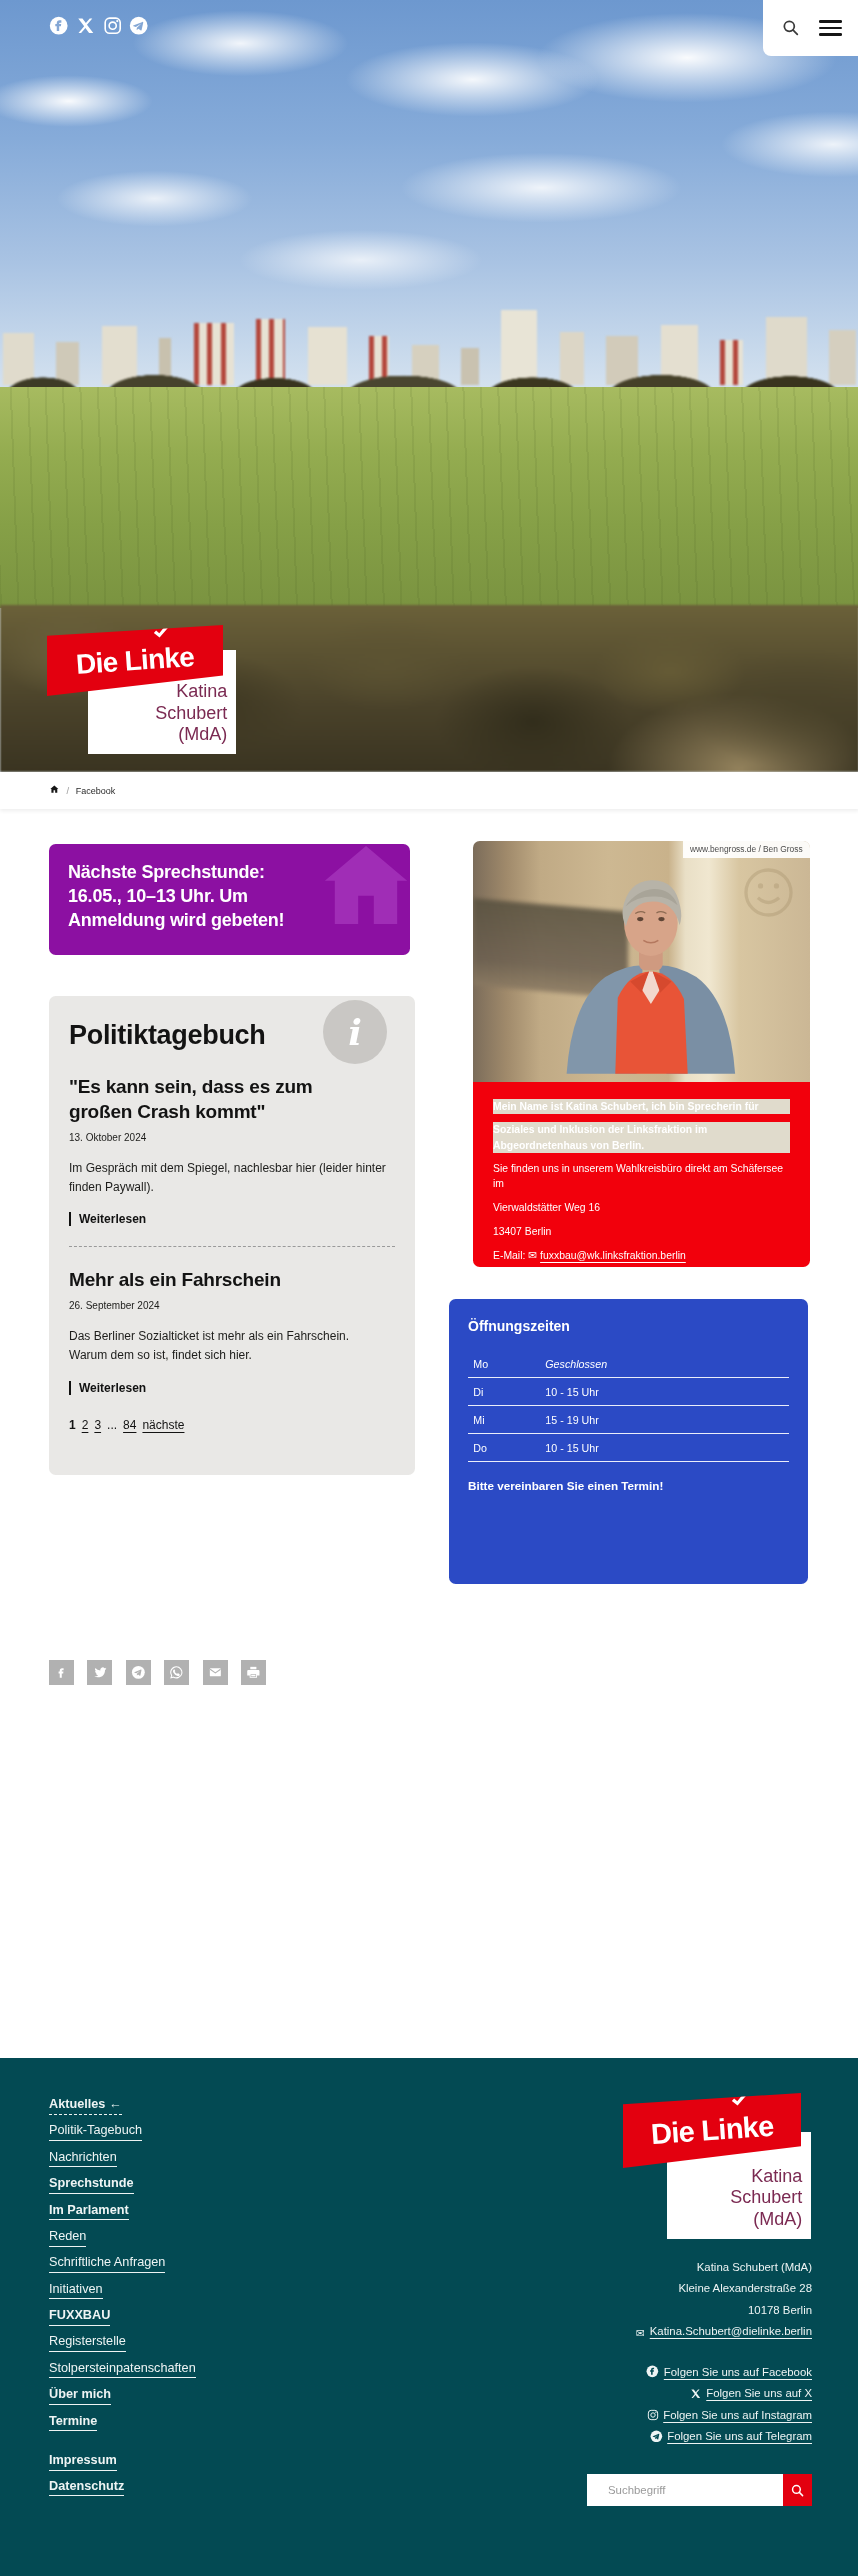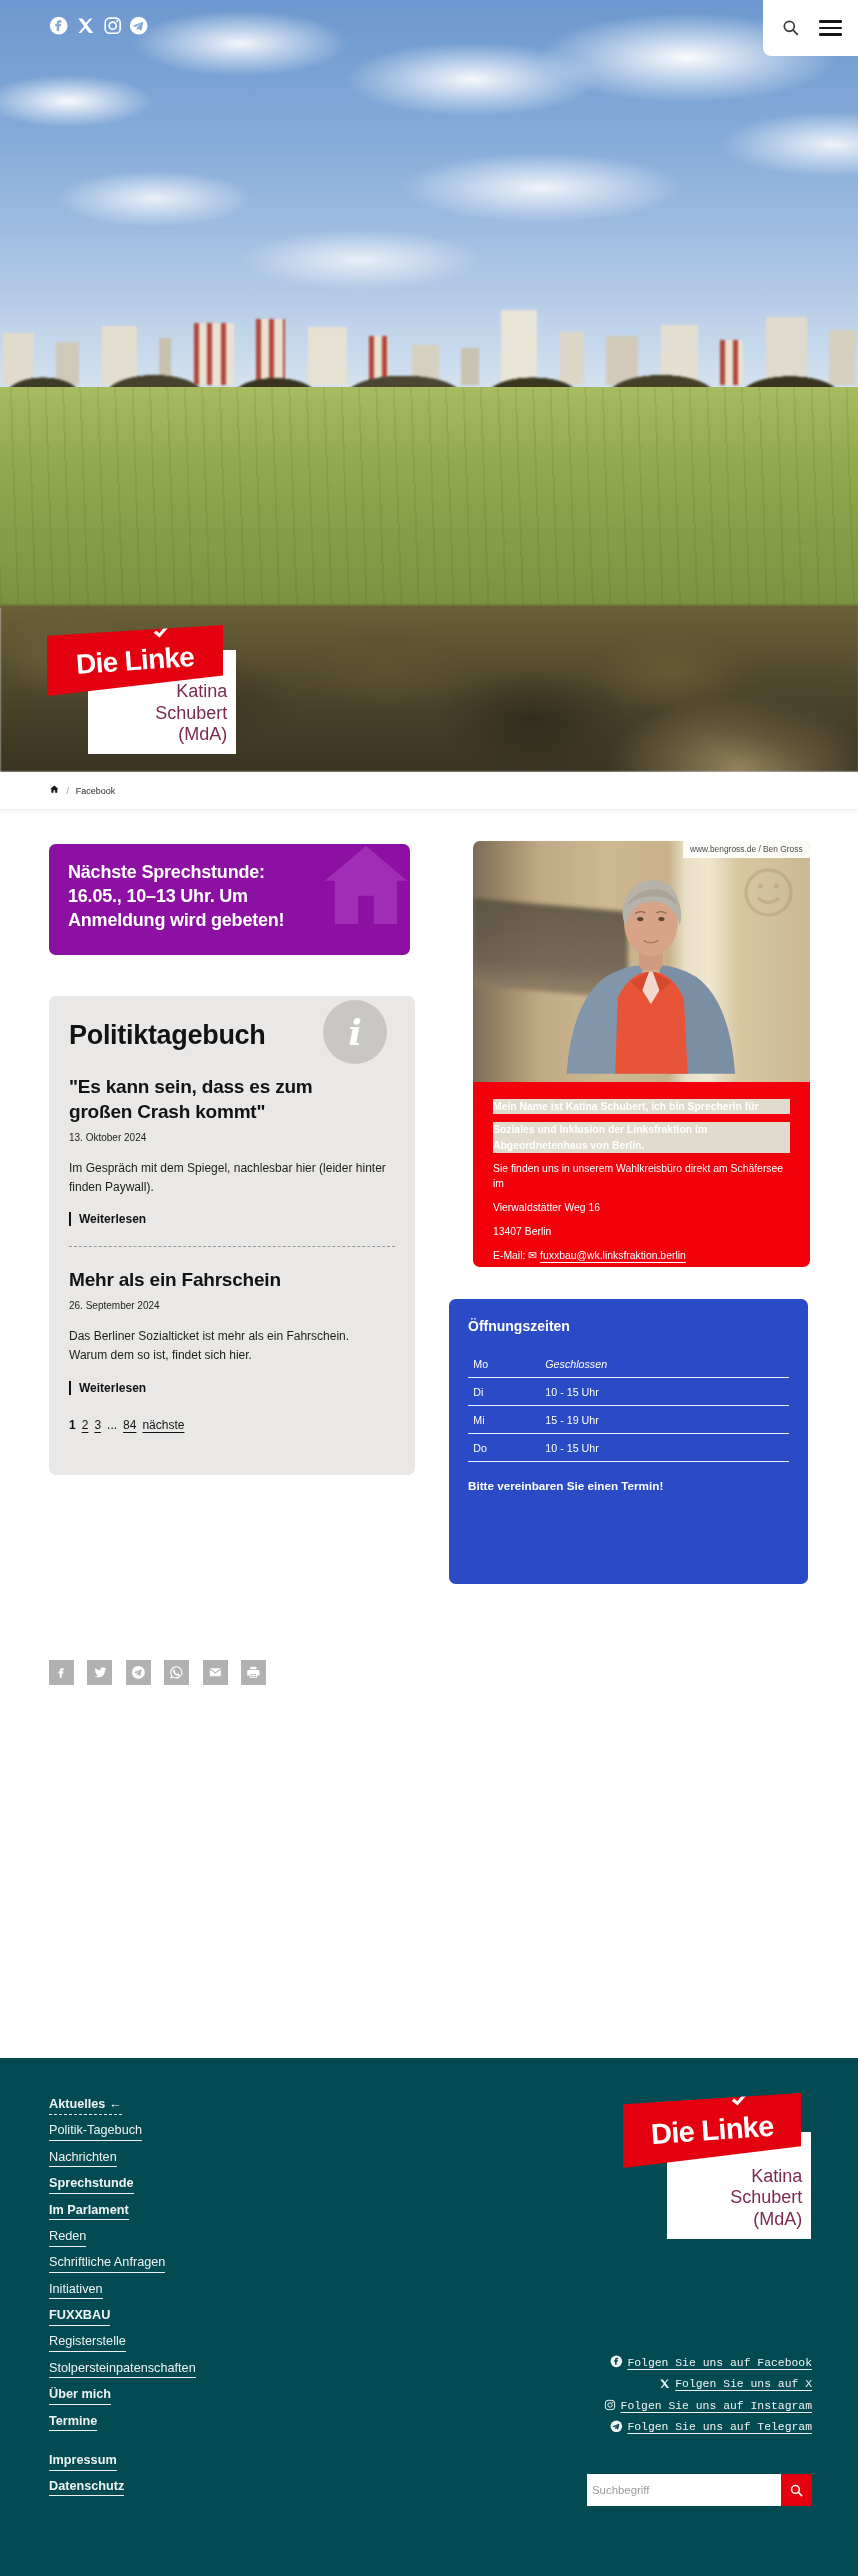--- a/index.html
+++ b/index.html
@@ -118,26 +118,26 @@
   #footer{position:relative;height:518px;background:#034a53;color:#eef4f4;}
   .fnav{position:absolute;left:49px;top:39px;}
   .fnav a{display:table;font-size:12.7px;margin-bottom:8.7px;border-bottom:1px solid #eef4f4;padding-bottom:2.7px;}
   .fnav a.bold{font-weight:bold;}
   .fnav a.dashed{border-bottom-style:dashed;}
   .fnav a.gap{margin-top:7.4px;}
   .flegal{position:absolute;left:49px;top:395px;}
   .flegal a{display:table;font-size:12.7px;font-weight:bold;margin-bottom:8px;border-bottom:1px solid #eef4f4;padding-bottom:2.7px;}
   .faddr{position:absolute;right:47px;top:199px;text-align:right;font-size:11.4px;line-height:1.88;}
   .faddr a{text-decoration:underline;text-underline-offset:3.3px;}
-  .fsocial{position:absolute;right:47px;top:295px;text-align:right;font-size:11.4px;line-height:1.88;font-family:Liberation Mono, monospace;}
+  .fsocial{position:absolute;right:47px;top:304px;text-align:right;font-size:11.4px;line-height:1.88;}
   .fsocial a{text-decoration:underline;text-underline-offset:3.3px;}
   .fsocial svg,.faddr .env{vertical-align:-2px;margin-right:4.7px;}
   .env{font-size:10.7px;text-decoration:none;display:inline-block;}
   .fsearch{position:absolute;right:47px;top:416px;width:225px;height:32px;display:flex;}
-  .fsearch input{flex:1;border:none;outline:none;padding:0 5px;font-size:11.4px;color:#333;font-family:inherit;}
+  .fsearch input{flex:1;border:none;outline:none;padding:0 21px;font-size:11.4px;color:#333;font-family:inherit;}
   .fsearch input::placeholder{color:#9a9a9a;}
   .fsearch button{width:31px;background:#e3000f;border:none;display:flex;align-items:center;justify-content:center;cursor:pointer;}
 </style>
 </head>
 <body>
 
 <div id="hero">
   <div class="clouds"></div>
   <div class="skyline">
     <div class="b" style="width:31px;height:52px"></div>
@@ -388,20 +388,26 @@
           <polygon points="0,11 4,7 9,12 20,0 24,4 9,19" fill="#fff"></polygon>
         </svg>
     </div>
     <div class="logo-white">
       <span>Katina</span>
       <span>Schubert</span>
       <span>(MdA)</span>
     </div>
   </div>
 
+  <div class="faddr">
+    <div>Katina Schubert (MdA)</div>
+    <div>Kleine Alexanderstraße 28</div>
+    <div>10178 Berlin</div>
+    <div><span class="env">✉</span><a>Katina.Schubert@dielinke.berlin</a></div>
+  </div>
 
   <div class="fsocial">
     <div><svg width="12.7" height="12.7" viewBox="0 0 24 24">
           <circle cx="12" cy="12" r="11" fill="#eef4f4"></circle>
           <path d="M13.3 8.2h2V5.4h-2.3c-2.1 0-3.4 1.4-3.4 3.5V10H7.8v2.8h1.8v5.8h3v-5.8h2.1l.4-2.8h-2.5V9c0-.5.3-.8.7-.8z" fill="#034a53"></path>
         </svg><a>Folgen Sie uns auf Facebook</a></div>
     <div><svg width="11.4" height="11.4" viewBox="0 0 24 24">
           <path fill="#eef4f4" d="M2.8 3h5.2l4.2 5.7L17 3h3.2l-6.6 7.7L21.4 21h-5.2l-4.6-6.2-5.3 6.2H3.1l7-8.2z"></path>
         </svg><a>Folgen Sie uns auf X</a></div>
     <div><svg width="12" height="12" viewBox="0 0 24 24" fill="none" stroke="#eef4f4" stroke-width="2">

